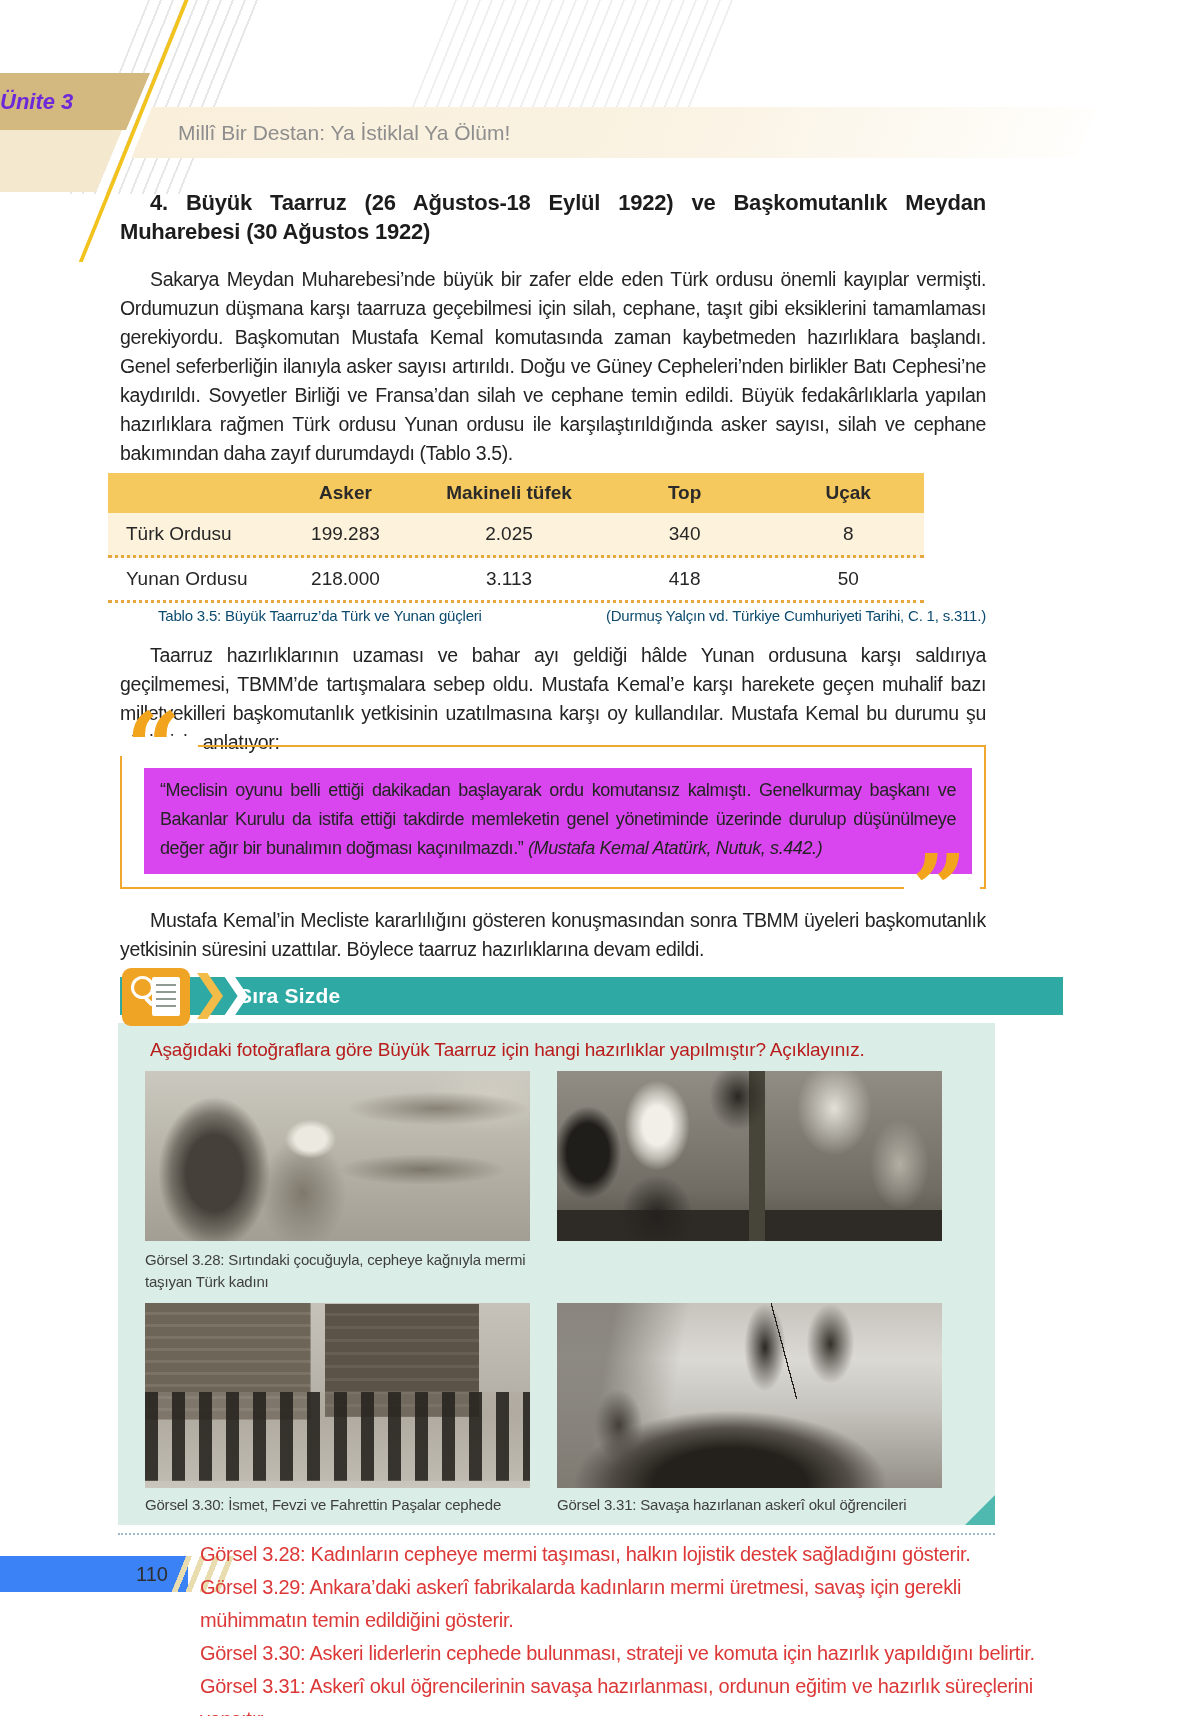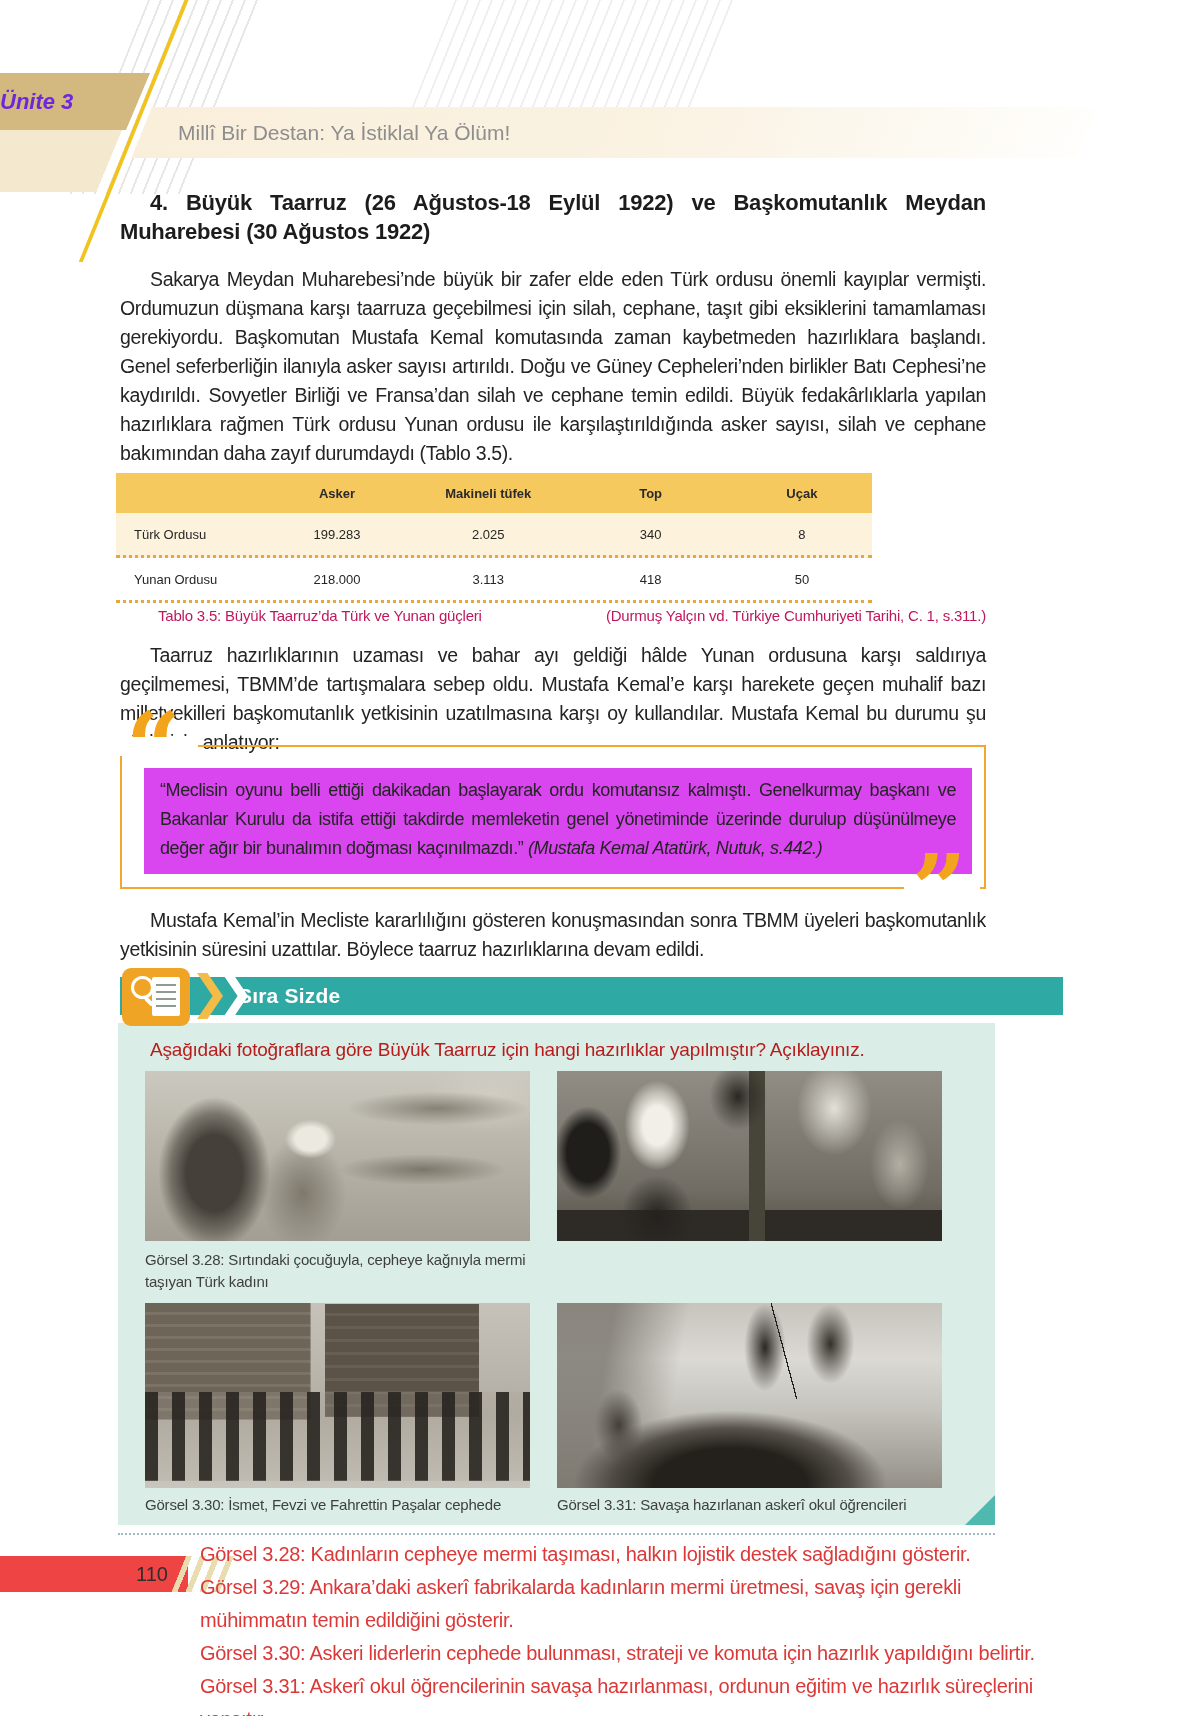--- a/index.html
+++ b/index.html
@@ -25,30 +25,30 @@
   .subtitle-text{position:absolute;left:178px;top:121px;font-size:21px;color:#8e8e8e;}
 
   
   .heading{position:absolute;left:120px;top:188px;width:866px;margin:0;font-size:22px;font-weight:bold;
     line-height:29px;text-align:justify;text-indent:30px;color:#1c1c1c;letter-spacing:-0.2px;}
   .para{position:absolute;left:120px;width:866px;margin:0;font-size:19.5px;line-height:29px;
     text-align:justify;text-indent:30px;letter-spacing:-0.35px;color:#242424;}
   .p1{top:265px;} .p2{top:641px;} .p3{top:906px;}
 
   
-  .ftable{position:absolute;left:116px;top:473px;width:756px;font-size:13px;}
+  .ftable{position:absolute;left:108px;top:473px;width:816px;font-size:19px;}
   .frow{display:flex;align-items:center;}
   .fhead{height:40px;background:#f6c95f;font-weight:bold;color:#2a2a2a;}
   .fr1{height:42px;background:#fdf3dc;border-bottom:3px dotted #e6a83c;}
   .fr2{height:42px;background:#fff;border-bottom:3px dotted #e6a83c;}
   .fc{text-align:center;}
   .fc0{width:18%;text-align:left;padding-left:18px;}
   .fc1{width:19%;} .fc2{width:22%;} .fc3{width:22%;} .fc4{width:19%;}
   .tcap-row{position:absolute;left:120px;top:607px;width:866px;display:flex;justify-content:space-between;
-    font-size:15px;color:#be185d;letter-spacing:-0.2px;align-items:center;}
+    font-size:15px;color:#0c4a6e;letter-spacing:-0.2px;align-items:center;}
   .tcap-row .tcap{padding-left:38px;}
 
   
   .quote-frame{position:absolute;left:120px;top:745px;width:862px;height:140px;border:2px solid #f1a82f;}
   .quote-inner{position:absolute;left:144px;top:768px;width:828px;height:106px;background:#d946ef;
     padding:8px 16px;box-sizing:border-box;font-size:18px;line-height:29px;text-align:justify;
     letter-spacing:-0.4px;color:#242424;}
   .quote-inner .qtext{text-indent:24px;}
   .quote-inner .qsrc{font-style:italic;}
   .q-patch{position:absolute;background:#fff;z-index:2;}
@@ -120,21 +120,21 @@
   .c328{left:27px;top:226px;} .c329{left:439px;top:226px;}
   .c330{left:27px;top:471px;} .c331{left:439px;top:471px;}
   .fold{position:absolute;right:0;bottom:0;width:0;height:0;
     border-left:30px solid transparent;border-bottom:30px solid #4fb8af;}
 
   
   .dotline{position:absolute;left:118px;top:1533px;width:877px;border-top:2px dotted #9cbac6;}
   .answers{position:absolute;left:200px;top:1538px;width:980px;z-index:4;
     color:#dc3838;font-size:20px;letter-spacing:-0.3px;}
   .ans{height:33px;line-height:33px;white-space:nowrap;}
-  .page-band{position:absolute;left:0;top:1556px;width:188px;height:36px;background:#ef4444;}
+  .page-band{position:absolute;left:0;top:1556px;width:188px;height:36px;background:#3b82f6;}
   .page-band span{display:block;text-align:right;padding-right:20px;line-height:36px;
     font-size:20px;color:#2e2e2e;}
   .page-band-stripes{position:absolute;left:186px;top:1556px;width:50px;height:36px;
     background:repeating-linear-gradient(90deg,#e9dcae 0 6px,transparent 6px 14px);
     transform:skewX(-22deg);transform-origin:top left;}
 </style>
 </head>
 <body>
 
 <div class="page">

